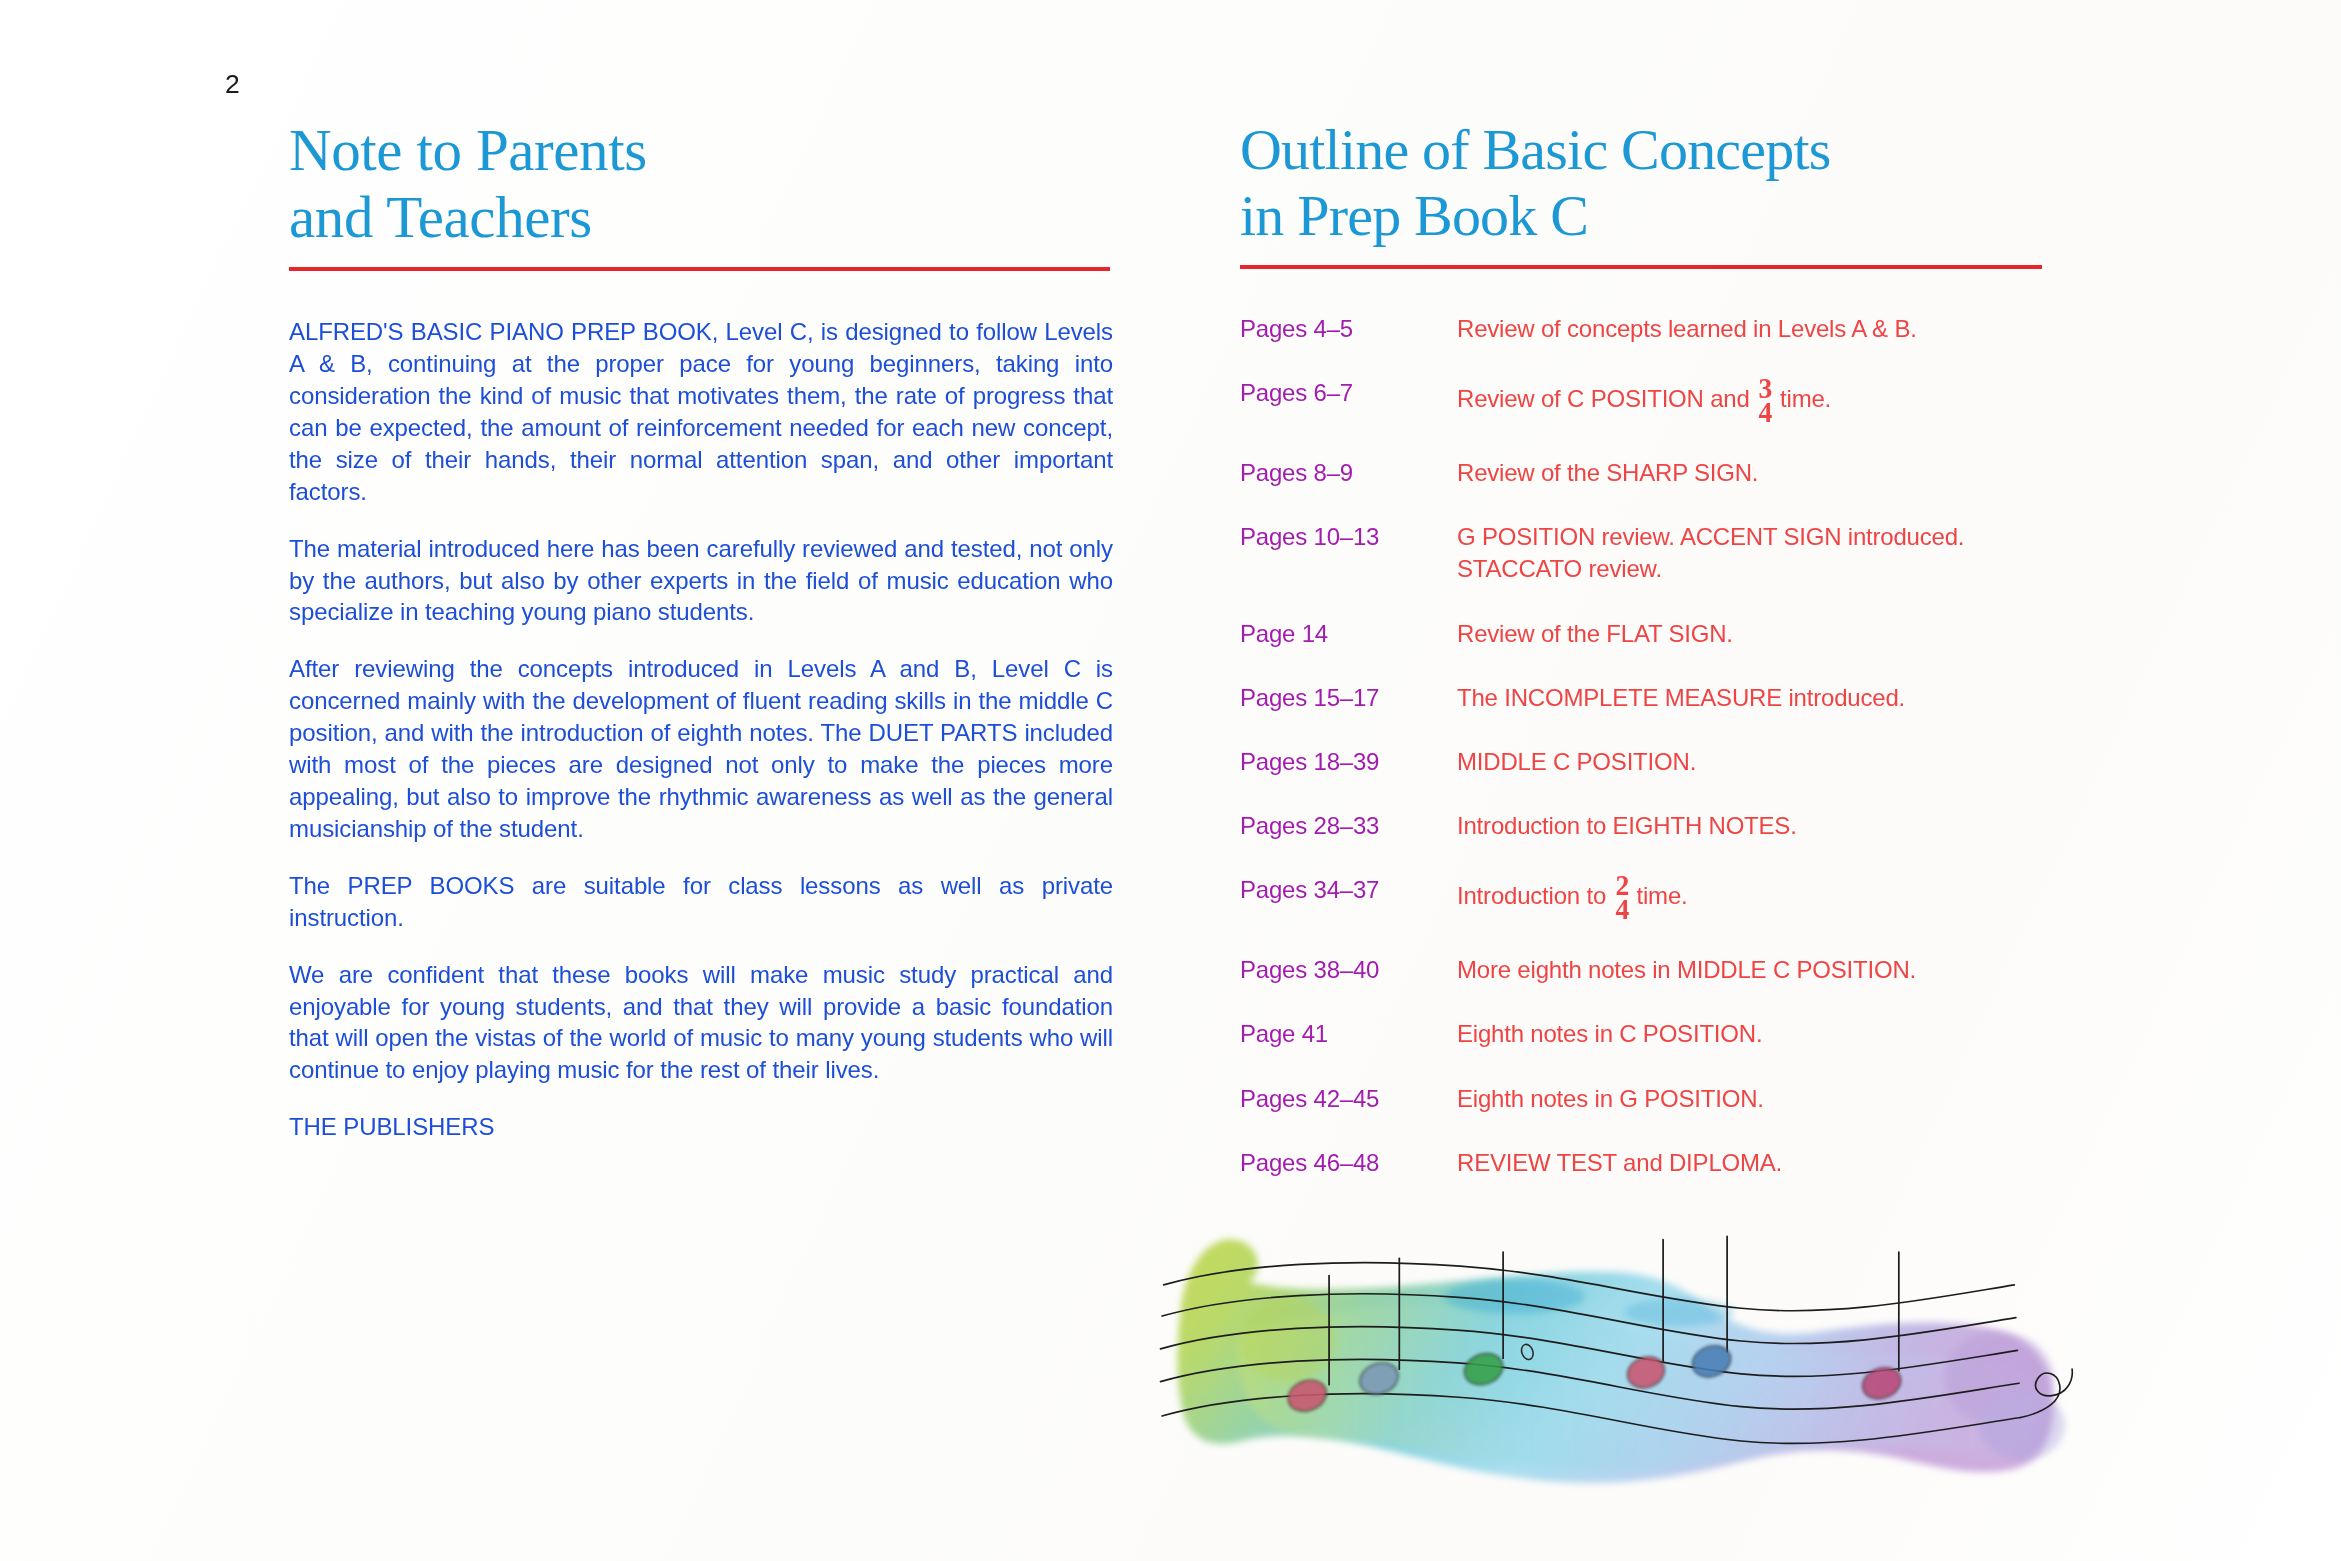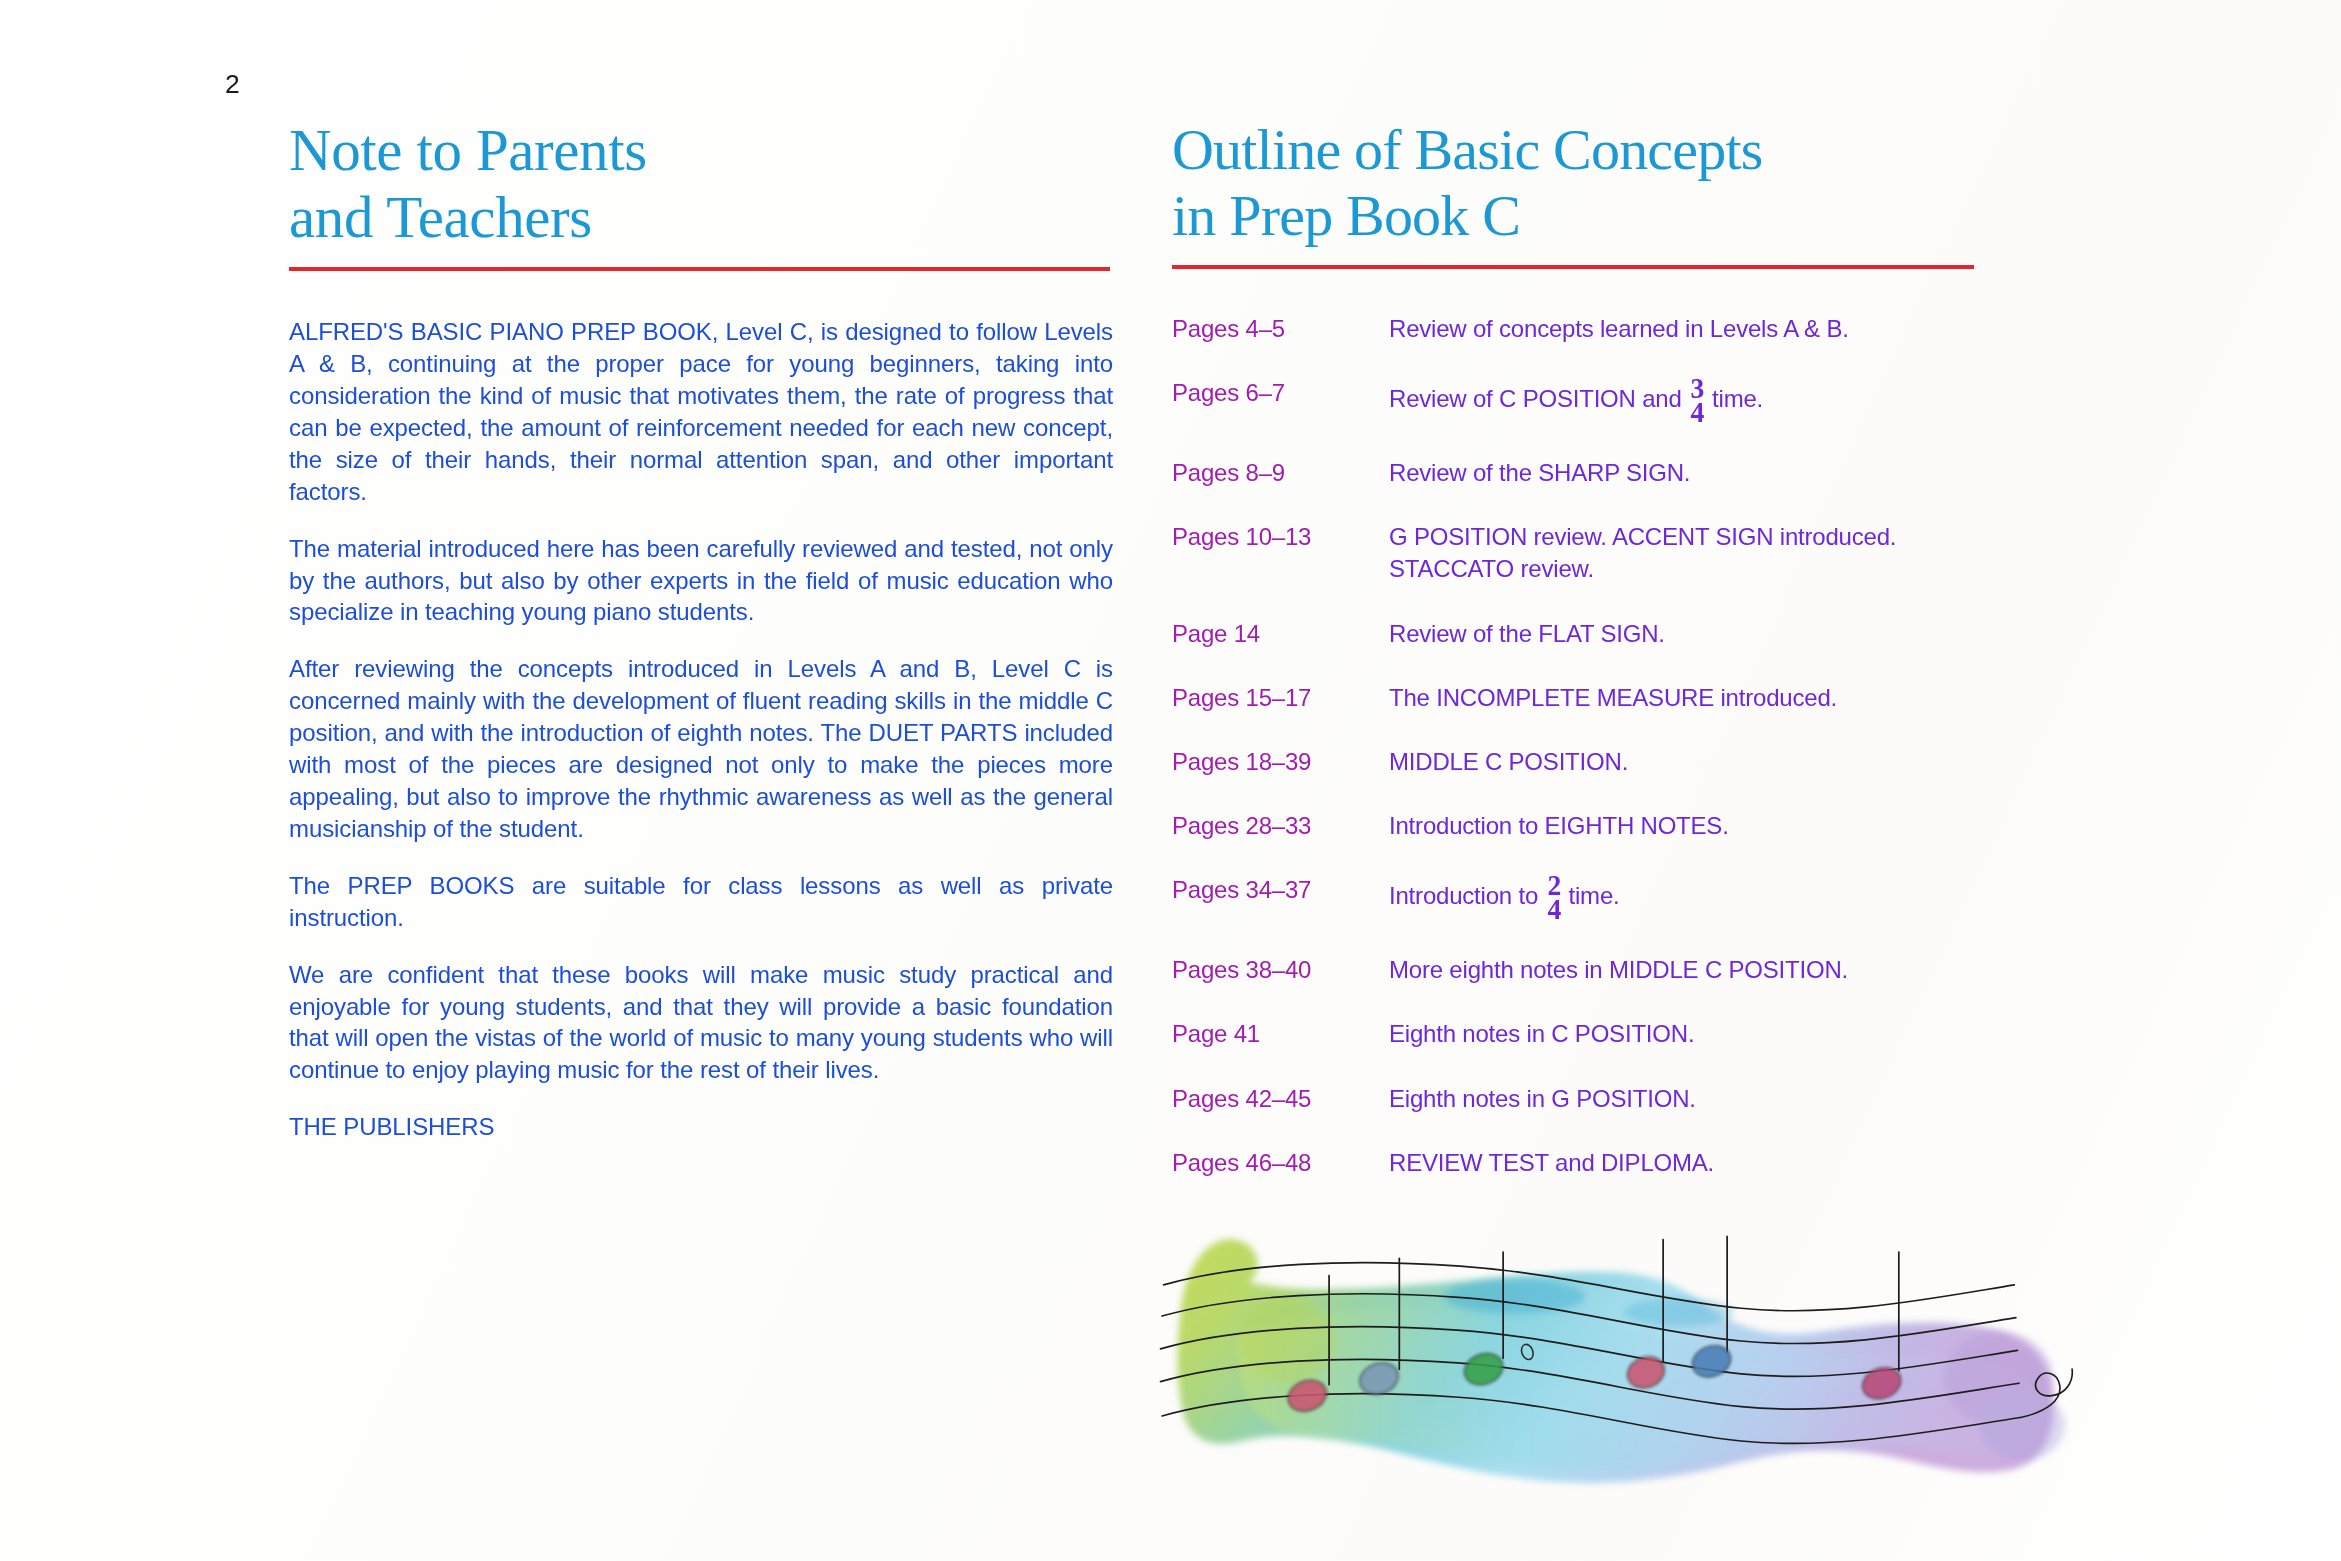--- a/index.html
+++ b/index.html
@@ -35,21 +35,21 @@
     font-size: 26.5px;
     color: #1b1b1b;
     letter-spacing: 0.4px;
   }
 
   .col {
     position: absolute;
     top: 117px;
   }
   .col-left  { left: 289px;  width: 824px; }
-  .col-right { left: 1172px; width: 824px; }
+  .col-right { left: 1240px; width: 824px; }
 
   .heading {
     color: #1c99d5;
     font-family: "Liberation Serif", serif;
     font-size: 59px;
     line-height: 1.13;
     font-weight: 400;
     letter-spacing: -0.4px;
     margin: 0;
     white-space: pre-line;
@@ -103,21 +103,21 @@
     flex: 0 0 217px;
     font-size: 24px;
     color: #a21caf;
     line-height: 1.3;
     letter-spacing: -0.2px;
     white-space: nowrap;
   }
   .outline-desc {
     flex: 1 1 auto;
     font-size: 24px;
-    color: #6d28d9;
+    color: #ef4444;
     line-height: 1.34;
     letter-spacing: -0.2px;
   }
   .outline-desc .line2 {
     display: block;
   }
 
   
   .timesig {
     display: inline-flex;

